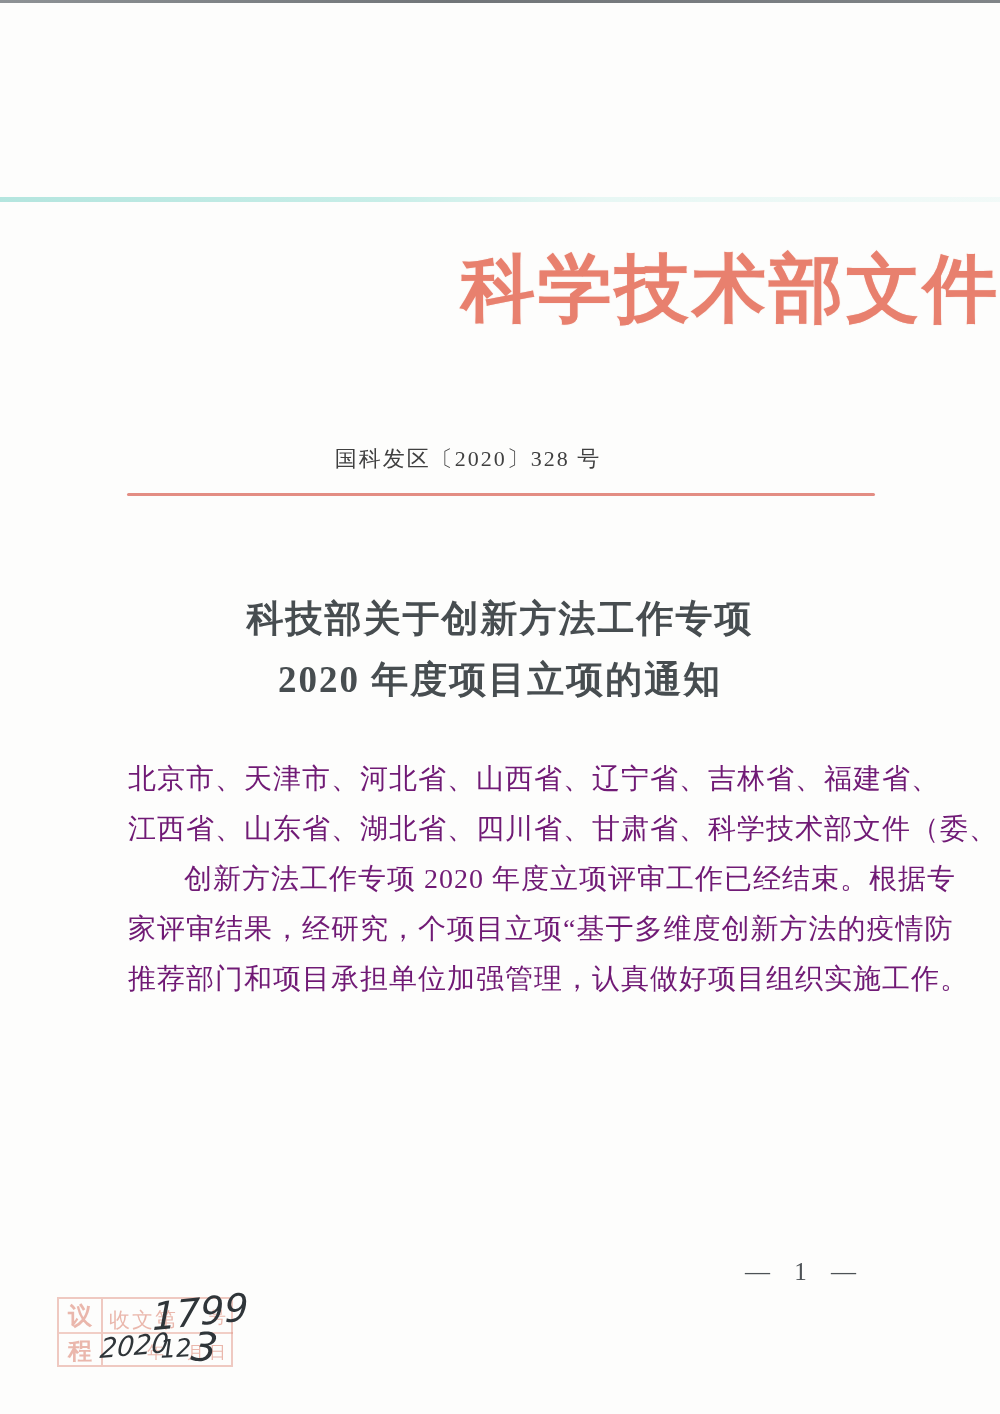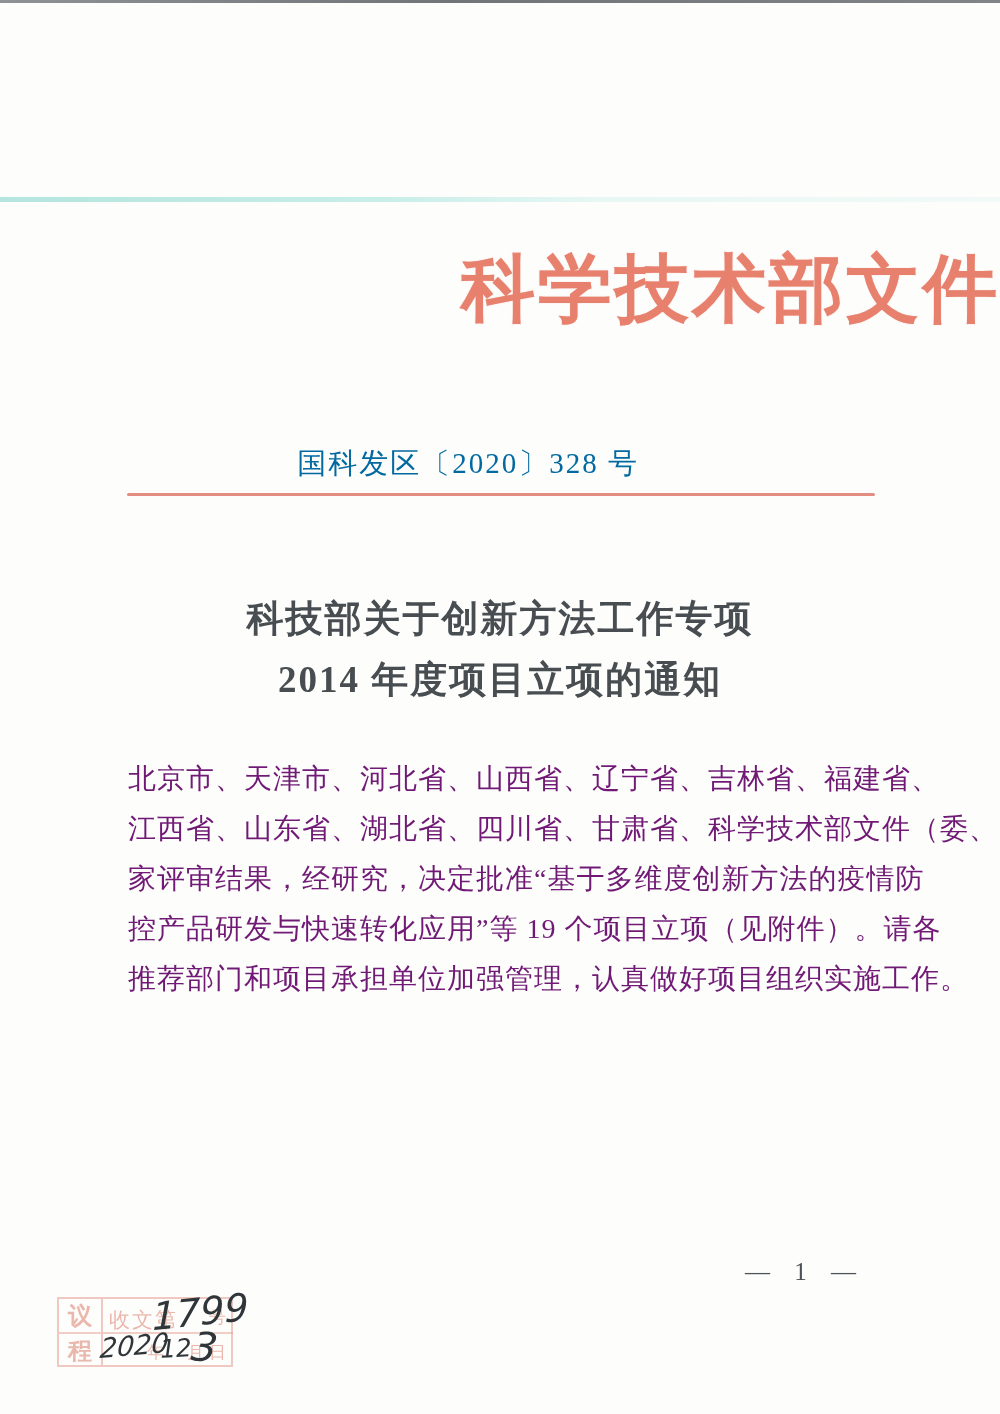--- a/index.html
+++ b/index.html
@@ -24,21 +24,21 @@
   .doc-header{
     position:absolute;left:0;top:240px;width:1000px;
     text-align:right;
     font-size:74px;font-weight:900;letter-spacing:3px;
     color:#e8806e;
     text-shadow:0 0 1px rgba(232,128,110,.55);
   }
   .doc-number{
     position:absolute;left:0;top:444px;width:936px;
     text-align:center;
-    font-size:29px;color:#0369a1;letter-spacing:2px;
+    font-size:22px;color:#404040;letter-spacing:2px;
   }
   .red-rule{
     position:absolute;left:127px;top:493px;width:748px;height:3px;
     background:#e08175;border-radius:2px;opacity:.9;
   }
   
   .doc-title{
     position:absolute;left:0;top:588px;width:1000px;
     text-align:center;color:#474d50;
     font-size:37px;font-weight:bold;line-height:61px;letter-spacing:2px;
@@ -104,28 +104,28 @@
 <div class="scan-cyan-line"></div>
 
 <div class="doc-header">科学技术部文件</div>
 
 <div class="doc-number">国科发区〔2020〕328 号</div>
 
 <div class="red-rule"></div>
 
 <div class="doc-title">
   <div>科技部关于创新方法工作专项</div>
-  <div>2014 年度项目立项的通知</div>
+  <div>2020 年度项目立项的通知</div>
 </div>
 
 <div class="body-text">
   <div class="text-line fill">北京市、天津市、河北省、山西省、辽宁省、吉林省、福建省、</div>
   <div class="text-line fill">江西省、山东省、湖北省、四川省、甘肃省、科学技术部文件（委、</div>
-  <div class="text-line fill">家评审结果，经研究，决定批准“基于多维度创新方法的疫情防</div>
-  <div class="text-line fill">控产品研发与快速转化应用”等 19 个项目立项（见附件）。请各</div>
+  <div class="text-line fill indent">创新方法工作专项 2020 年度立项评审工作已经结束。根据专</div>
+  <div class="text-line fill">家评审结果，经研究，个项目立项“基于多维度创新方法的疫情防</div>
   <div class="text-line">推荐部门和项目承担单位加强管理，认真做好项目组织实施工作。</div>
 </div>
 
 <div class="page-number">— 1 —</div>
 
 <div class="stamp">
   <div class="col-left">
     <div class="cell">议</div>
     <div class="cell">程</div>
   </div>

